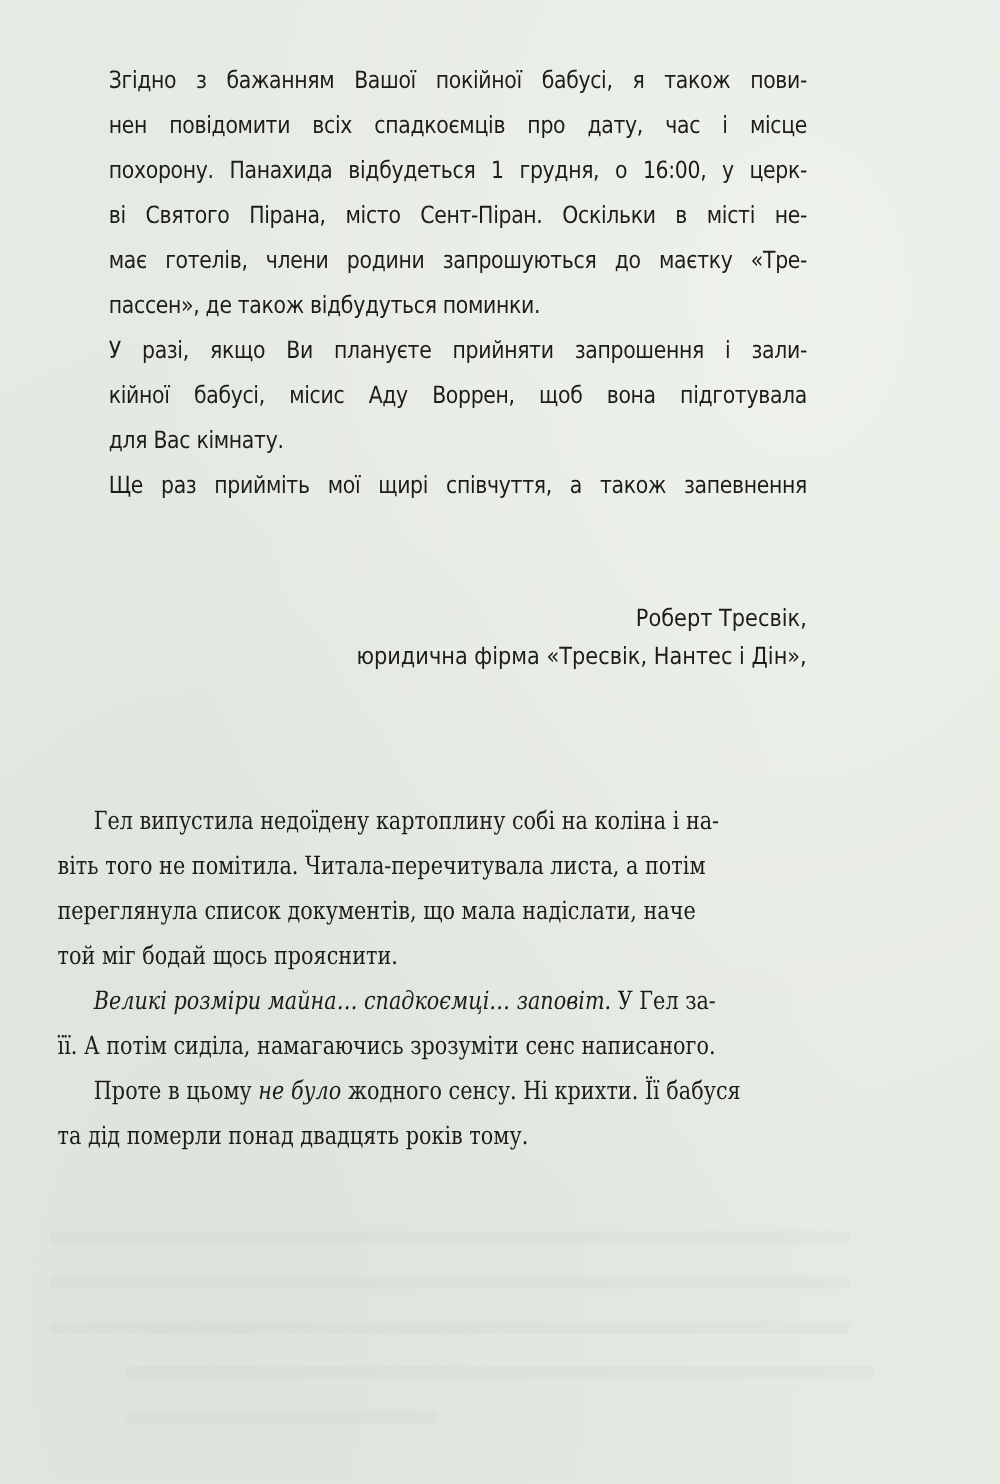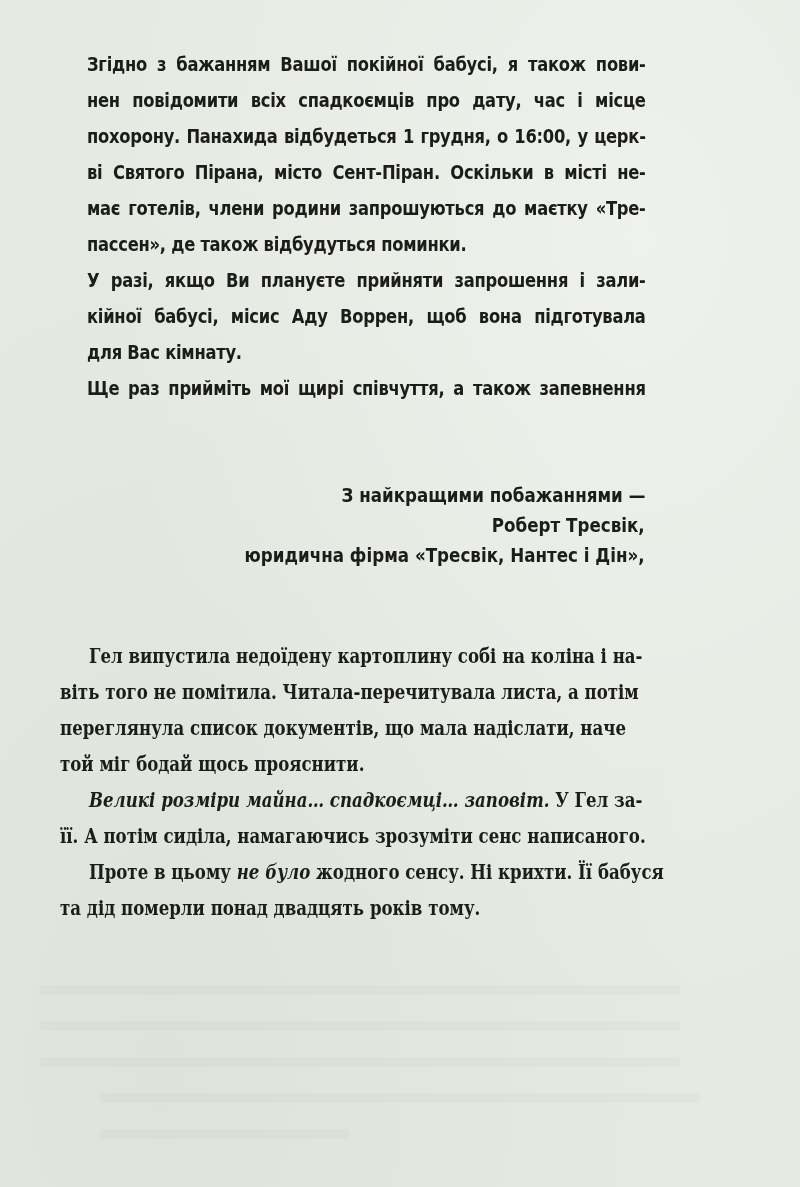--- a/index.html
+++ b/index.html
@@ -15,21 +15,20 @@
         radial-gradient(ellipse at 20% 90%, rgba(200,208,196,0.25), rgba(200,208,196,0) 60%);
       position: relative;
       overflow: hidden;
       color: #1c1c1a;
     }
     .page {
       position: absolute;
       left: 0; top: 0;
       width: 772px;
       height: 1187px;
-      font-weight: bold;
     }
     
     .letter {
       position: absolute;
       left: 87px;
       top: 46px;
       width: 560px;
       font-family: "DejaVu Sans", sans-serif;
       font-size: 19px;
       line-height: 36px;
@@ -79,21 +78,20 @@
     }
     
     .narrative {
       position: absolute;
       left: 46px;
       top: 638px;
       width: 640px;
       font-family: "DejaVu Serif", serif;
       font-size: 20px;
       line-height: 36px;
-      margin-left: 14px;
     }
     .narrative .nline {
       display: block;
       height: 36px;
       white-space: nowrap;
     }
     .narrative .nline span.txt {
       display: inline-block;
       transform: scaleX(0.83);
       transform-origin: left center;
@@ -137,21 +135,20 @@
       <span class="line"><span class="cond">У разі, якщо Ви плануєте прийняти запрошення і зали-</span></span>
       <span class="line"><span class="cond">кійної бабусі, місис Аду Воррен, щоб вона підготувала</span></span>
       <span class="line last"><span class="cond">для Вас кімнату.</span></span>
     </p>
     <p>
       <span class="line"><span class="cond">Ще раз прийміть мої щирі співчуття, а також запевнення</span></span>
     </p>
   </div>
 
   <div class="signature">
-    <span class="sig-line"><span>З найкращими побажаннями —</span></span>
     <span class="sig-line"><span>Роберт Тресвік,</span></span>
     <span class="sig-line"><span>юридична фірма «Тресвік, Нантес і Дін»,</span></span>
   </div>
 
   <div class="narrative" id="narrative">
       <div>
         <span class="nline indent"><span class="txt"><span>Гел випустила недоїдену картоплину собі на коліна і на-</span></span></span>
         <span class="nline"><span class="txt"><span>віть того не помітила. Читала-перечитувала листа, а потім</span></span></span>
         <span class="nline"><span class="txt"><span>переглянула список документів, що мала надіслати, наче</span></span></span>
         <span class="nline"><span class="txt"><span>той міг бодай щось прояснити.</span></span></span>

